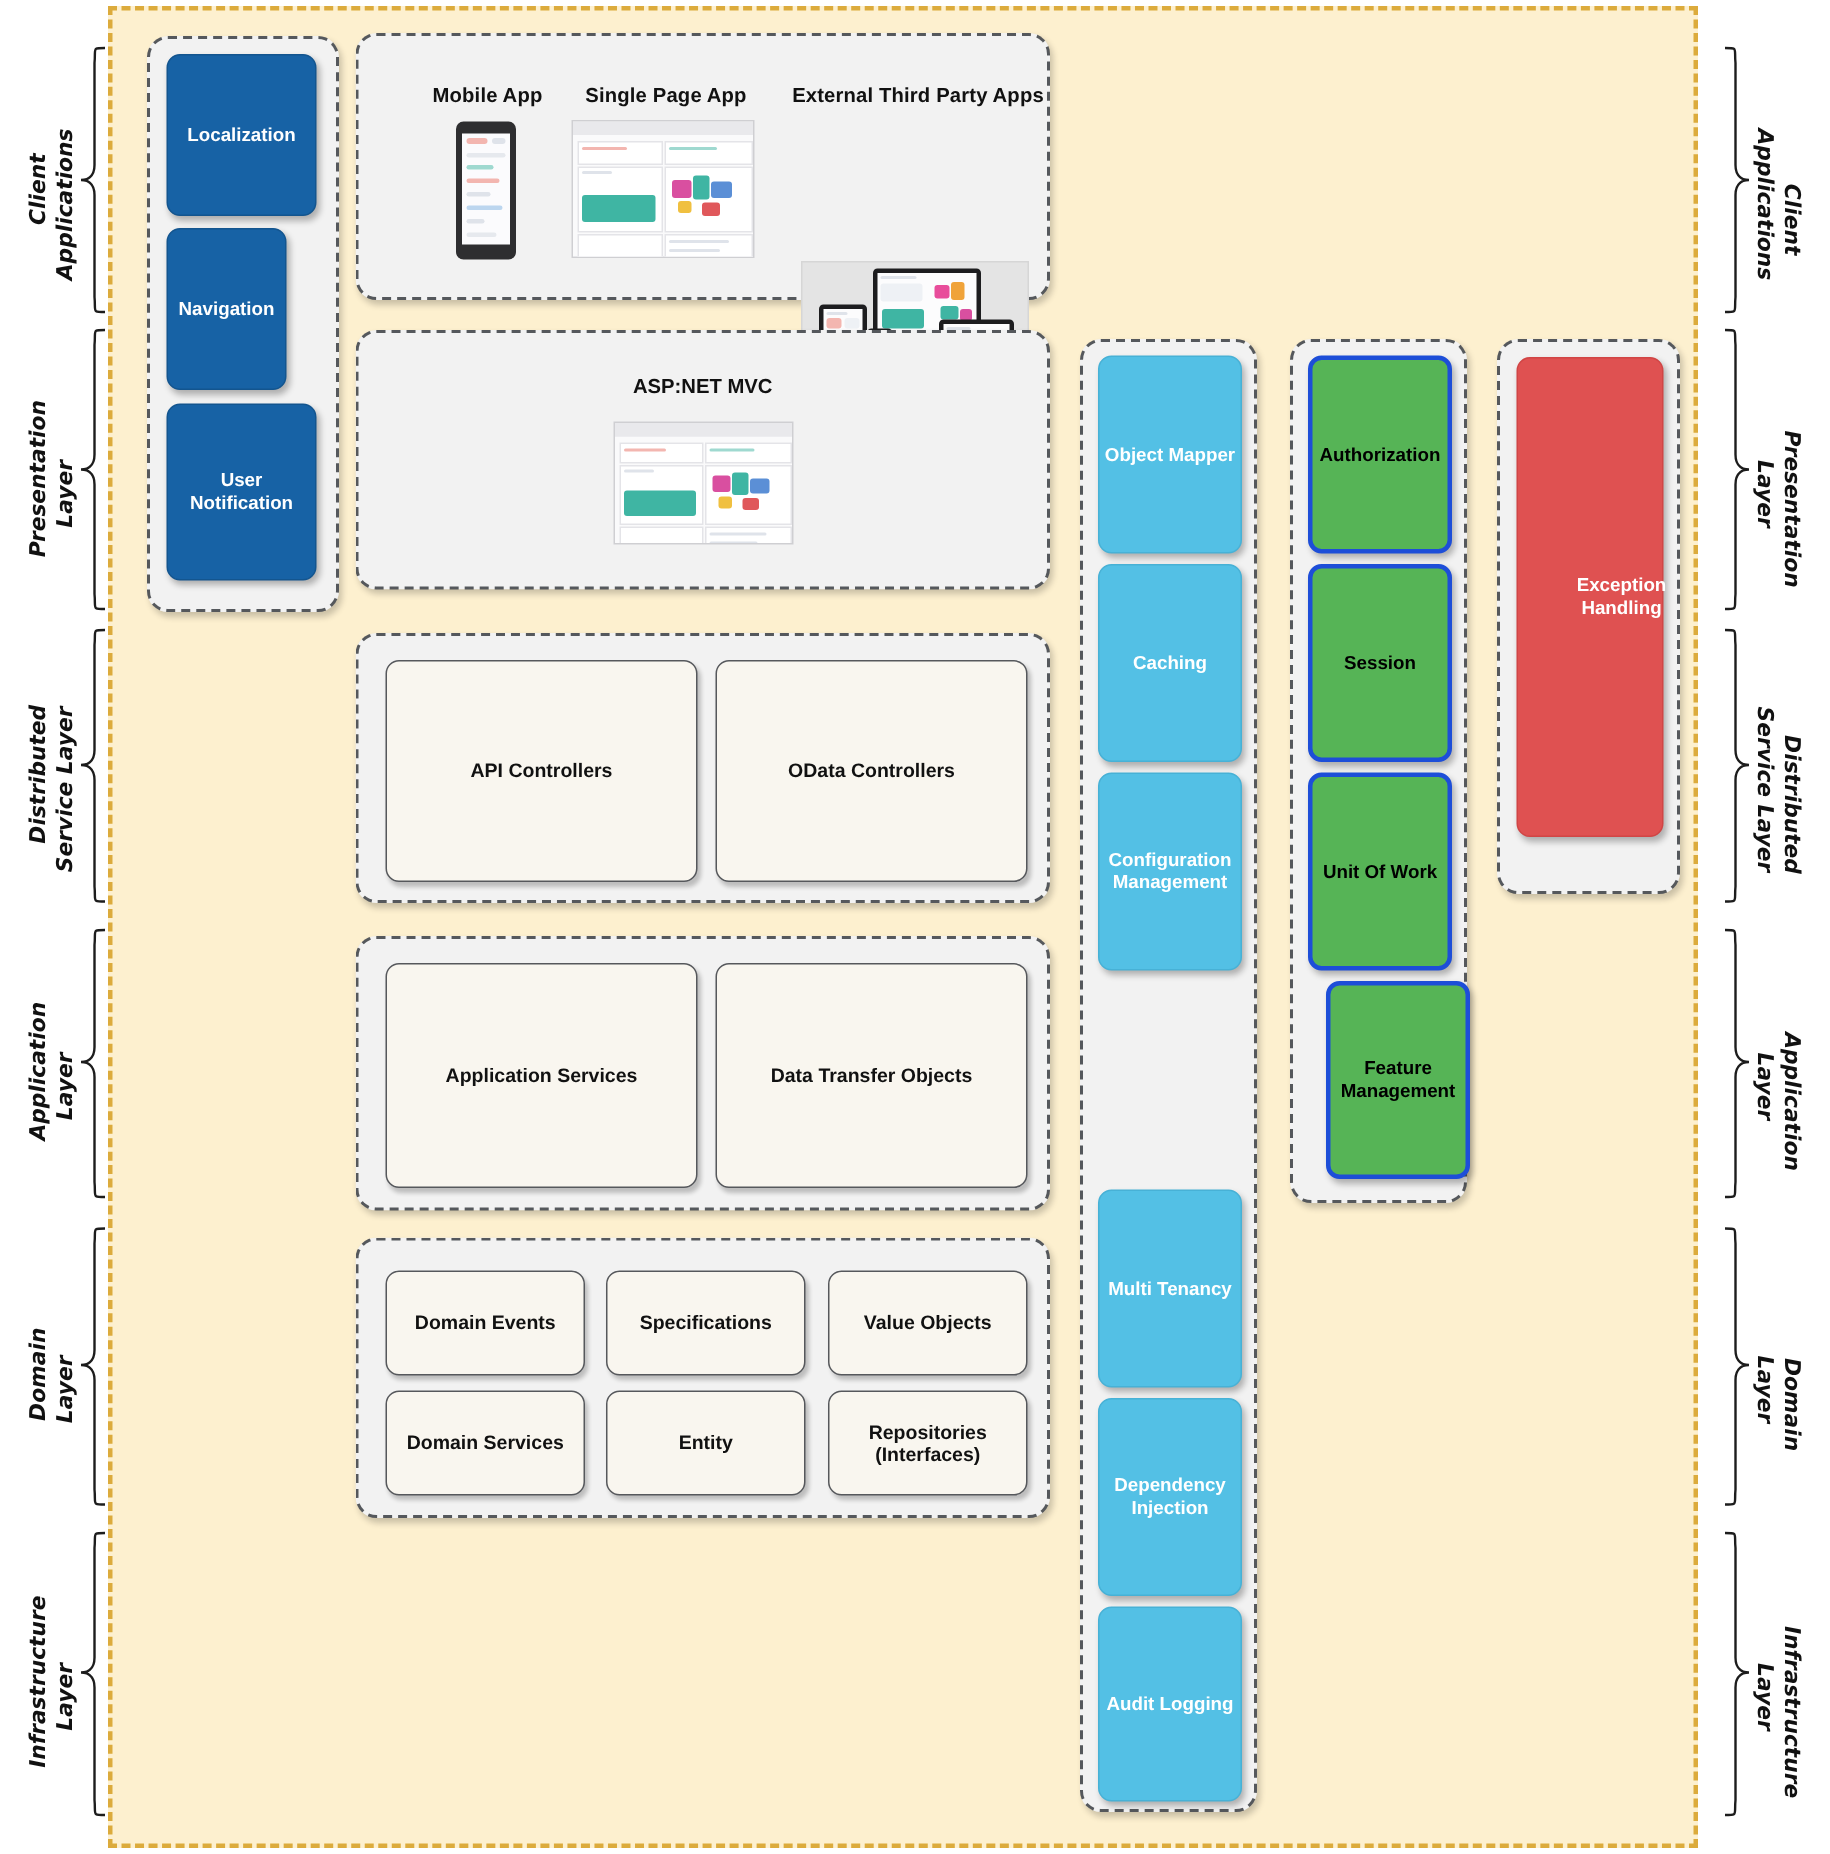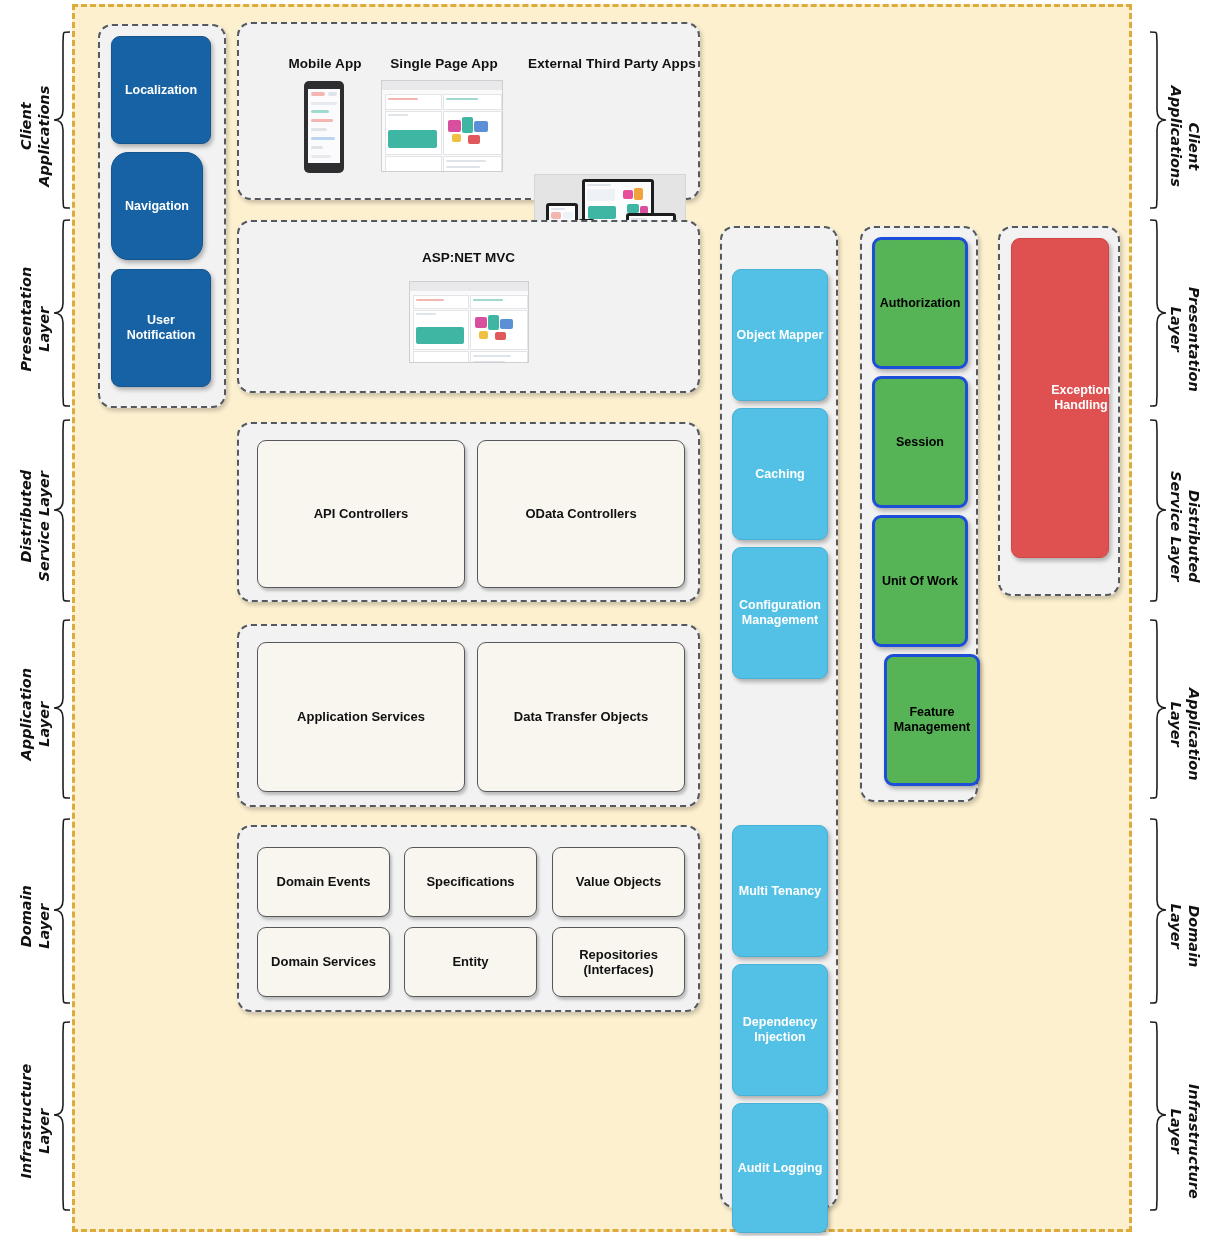--- a/index.html
+++ b/index.html
@@ -26,21 +26,21 @@
   }
 
   
   .card{
     position:absolute;box-sizing:border-box;display:flex;align-items:center;
     justify-content:center;text-align:center;border-radius:9px;
     font-weight:bold;line-height:1.18;
     box-shadow:2px 3px 4px rgba(0,0,0,.28);
   }
   .card.navy{background:#1762a5;color:#fff;border:1px solid #13558f;font-size:12.5px;}
-  .card.cyan{background:#53c0e5;color:#fff;border:1px solid #47b1d6;font-size:12.5px;margin-top:32px;}
+  .card.cyan{background:#53c0e5;color:#fff;border:1px solid #47b1d6;font-size:12.5px;}
   .card.green{background:#56b456;color:#000000;border:3px solid #1d4ed8;font-size:12.5px;}
   .card.red{background:#df5151;color:#fff;border:1px solid #d14545;font-size:12.5px;}
   .card.plain{
     background:#f9f6ef;color:#111;border:1.6px solid #56585c;font-size:13px;
     font-weight:bold;box-shadow:2px 3px 3px rgba(0,0,0,.22);
   }
 
   
   .caption{
     position:absolute;text-align:center;font-size:13.5px;font-weight:bold;
@@ -199,21 +199,21 @@
     </svg>
   </div>
   <div class="side-label right" style="left:1112px;top:1095px;width:146px;">
     <span>Infrastructure</span><br><span>Layer</span>
   </div>
 
   <div class="group" style="left:98px;top:24px;width:128px;height:384px;">
     <div class="card navy" style="left:11px;top:10px;width:100px;height:108px;">
       <span>Localization</span>
     </div>
-    <div class="card navy" style="left:11px;top:126px;width:92px;height:108px;border-radius:17px;">
+    <div class="card navy" style="left:11px;top:126px;width:80px;height:108px;">
       <span>Navigation</span>
     </div>
     <div class="card navy" style="left:11px;top:243px;width:100px;height:118px;">
       <span style="white-space:pre-line;">User
 Notification</span>
     </div>
   </div>
 
   <div class="group" style="left:237px;top:22px;width:463px;height:178px;">
 

